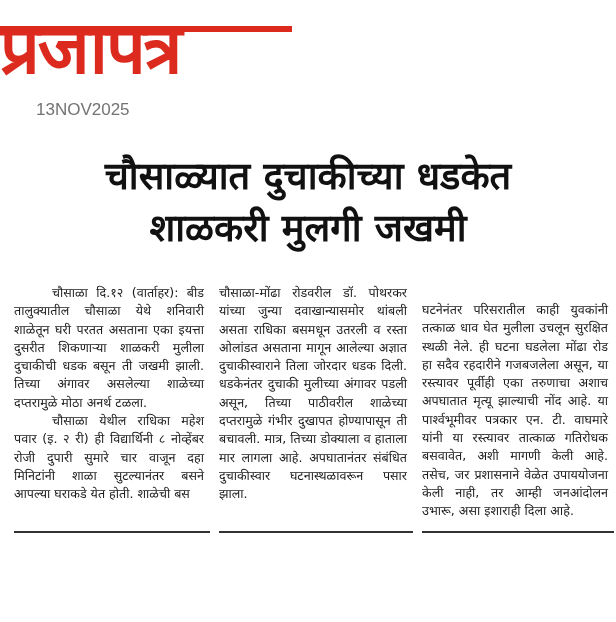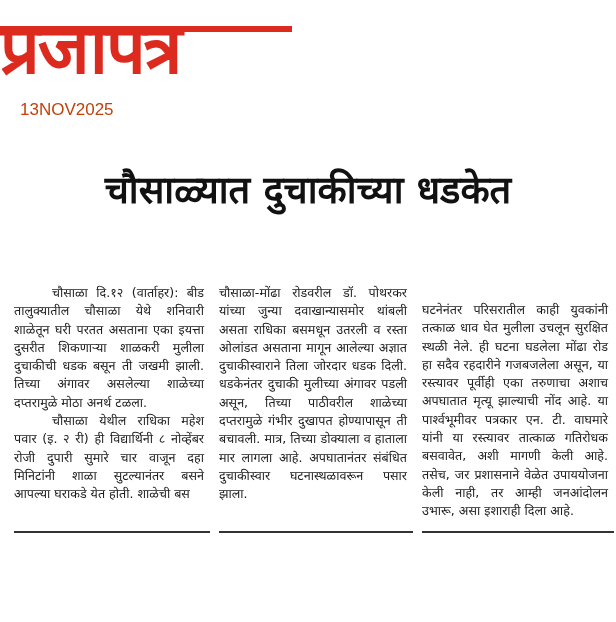--- a/index.html
+++ b/index.html
@@ -33,31 +33,31 @@
     .masthead .bar {
       position: absolute;
       left: 0;
       top: 14px;
       width: 292px;
       height: 6px;
       background: #dd2a1f;
     }
     .dateline {
       position: absolute;
-      left: 20px;
+      left: 36px;
       top: 100px;
       font-family: "Liberation Sans", sans-serif;
       font-size: 17px;
-      color: #c2410c;
+      color: #737373;
       letter-spacing: 0px;
     }
     .headline {
       position: absolute;
       left: 0;
-      top: 164px;
+      top: 150px;
       width: 616px;
       text-align: center;
       font-family: "DejaVu Sans", sans-serif;
       font-weight: bold;
       color: #111111;
     }
     .headline .line {
       display: block;
       font-size: 38px;
       line-height: 52px;
@@ -104,20 +104,21 @@
 
 <div class="masthead">
   <div class="bar"></div>
   <span>प्रजापत्र</span>
 </div>
 
 <div class="dateline">13NOV2025</div>
 
 <div class="headline">
   <span class="line">चौसाळ्यात दुचाकीच्या धडकेत</span>
+  <span class="line">शाळकरी मुलगी जखमी</span>
 </div>
 
 <div class="columns">
   <div class="col col-1">
     <p class="indent">चौसाळा दि.१२ (वार्ताहर): बीड तालुक्यातील चौसाळा येथे शनिवारी शाळेतून घरी परतत असताना एका इयत्ता दुसरीत शिकणाऱ्या शाळकरी मुलीला दुचाकीची धडक बसून ती जखमी झाली. तिच्या अंगावर असलेल्या शाळेच्या दप्तरामुळे मोठा अनर्थ टळला.</p>
     <p class="indent">चौसाळा येथील राधिका महेश पवार (इ. २ री) ही विद्यार्थिनी ८ नोव्हेंबर रोजी दुपारी सुमारे चार वाजून दहा मिनिटांनी शाळा सुटल्यानंतर बसने आपल्या घराकडे येत होती. शाळेची बस</p>
     <div class="rule"></div>
   </div>
   <div class="col col-2">
     <p>चौसाळा-मोंढा रोडवरील डॉ. पोथरकर यांच्या जुन्या दवाखान्यासमोर थांबली असता राधिका बसमधून उतरली व रस्ता ओलांडत असताना मागून आलेल्या अज्ञात दुचाकीस्वाराने तिला जोरदार धडक दिली. धडकेनंतर दुचाकी मुलीच्या अंगावर पडली असून, तिच्या पाठीवरील शाळेच्या दप्तरामुळे गंभीर दुखापत होण्यापासून ती बचावली. मात्र, तिच्या डोक्याला व हाताला मार लागला आहे. अपघातानंतर संबंधित दुचाकीस्वार घटनास्थळावरून पसार झाला.</p>

